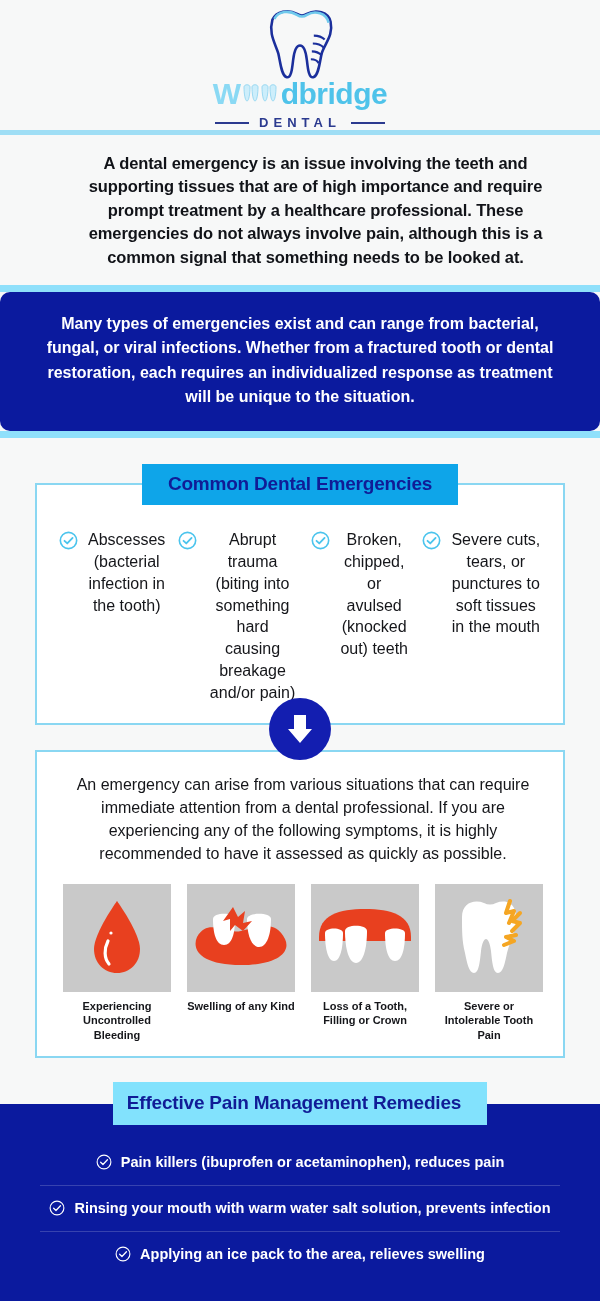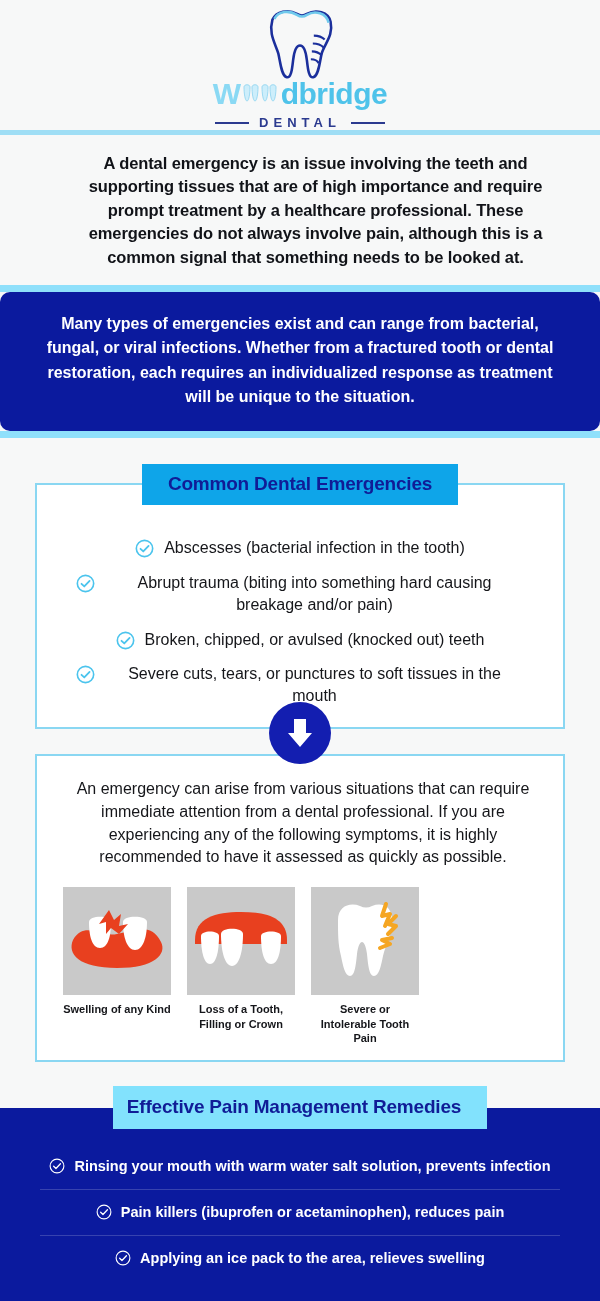--- a/index.html
+++ b/index.html
@@ -147,24 +147,23 @@
     border: 2px solid #8ad7f2;
     background: #ffffff;
     margin: -22px 35px 0 35px;
     padding: 42px 22px 20px 22px;
     position: relative;
     z-index: 1;
   }
   .emerg-list {
     list-style: none;
     display: flex;
-    flex-direction: column;
+    flex-direction: row;
     gap: 13px;
     padding-top: 2px;
-    margin-top: 8px;
   }
   .emerg-item {
     display: flex;
     align-items: flex-start;
     justify-content: center;
     gap: 10px;
     font-size: 16px;
     line-height: 1.36;
     color: #15161a;
     text-align: center;
@@ -376,20 +375,30 @@
         <path d="M11 3 L23 3 L23 17 L29 17 L17 31 L5 17 L11 17 Z" fill="#ffffff"></path>
       </svg>
     </div>
   </div>
 
   <div class="card2">
     <div class="card2-para">An emergency can arise from various situations that can require immediate attention from a dental professional. If you are experiencing any of the following symptoms, it is highly recommended to have it assessed as quickly as possible.</div>
 
     <div class="tiles">
 
+      <div class="tile">
+        <div class="tile-img">
+          <svg width="62" height="86" viewBox="0 0 62 86">
+            <path d="M31 6 C31 6, 8 38, 8 54 C8 68, 18 78, 31 78 C44 78, 54 68, 54 54 C54 38, 31 6, 31 6 Z" fill="#e8401f"></path>
+            <path d="M22 46 C18 54, 18 63, 23 69" fill="none" stroke="#ffffff" stroke-width="3.2" stroke-linecap="round"></path>
+            <circle cx="25" cy="38" r="1.6" fill="#ffffff"></circle>
+          </svg>
+        </div>
+        <div class="tile-cap">Experiencing Uncontrolled Bleeding</div>
+      </div>
 
       <div class="tile">
         <div class="tile-img">
           <svg width="104" height="74" viewBox="0 0 104 74">
             <path d="M8 36 C20 16, 36 34, 52 30 C70 26, 86 18, 96 38 C102 50, 90 64, 52 64 C14 64, 2 50, 8 36 Z" fill="#e8401f"></path>
             <path d="M24 18 C24 11, 46 11, 46 18 C46 32, 43 44, 35 44 C27 44, 24 32, 24 18 Z" fill="#ffffff"></path>
             <path d="M58 18 C58 11, 82 11, 82 18 C82 33, 78 46, 70 46 C62 46, 58 33, 58 18 Z" fill="#ffffff"></path>
             <path d="M44 6 L49 16 L56 10 L54 22 L63 20 L54 30 L46 24 L41 30 L41 18 L34 20 Z" fill="#e8401f"></path>
           </svg>
         </div>
@@ -428,28 +437,28 @@
       <div class="remedies-badge">Effective Pain Management Remedies</div>
     </div>
 
     <div class="remedies-panel">
       <ul class="remedy-list">
         <li class="remedy-item">
           <svg class="chk-w" viewBox="0 0 20 20">
             <circle cx="10" cy="10" r="8.6" fill="none" stroke="#ffffff" stroke-width="1.4"></circle>
             <path d="M5.8 10.3 L8.7 13.1 L14.3 7.2" fill="none" stroke="#ffffff" stroke-width="1.6" stroke-linecap="round" stroke-linejoin="round"></path>
           </svg>
-          <span>Rinsing your mouth with warm water salt solution, prevents infection</span>
+          <span>Pain killers (ibuprofen or acetaminophen), reduces pain</span>
         </li>
         <li class="remedy-item">
           <svg class="chk-w" viewBox="0 0 20 20">
             <circle cx="10" cy="10" r="8.6" fill="none" stroke="#ffffff" stroke-width="1.4"></circle>
             <path d="M5.8 10.3 L8.7 13.1 L14.3 7.2" fill="none" stroke="#ffffff" stroke-width="1.6" stroke-linecap="round" stroke-linejoin="round"></path>
           </svg>
-          <span>Pain killers (ibuprofen or acetaminophen), reduces pain</span>
+          <span>Rinsing your mouth with warm water salt solution, prevents infection</span>
         </li>
         <li class="remedy-item">
           <svg class="chk-w" viewBox="0 0 20 20">
             <circle cx="10" cy="10" r="8.6" fill="none" stroke="#ffffff" stroke-width="1.4"></circle>
             <path d="M5.8 10.3 L8.7 13.1 L14.3 7.2" fill="none" stroke="#ffffff" stroke-width="1.6" stroke-linecap="round" stroke-linejoin="round"></path>
           </svg>
           <span>Applying an ice pack to the area, relieves swelling</span>
         </li>
       </ul>
     </div>

